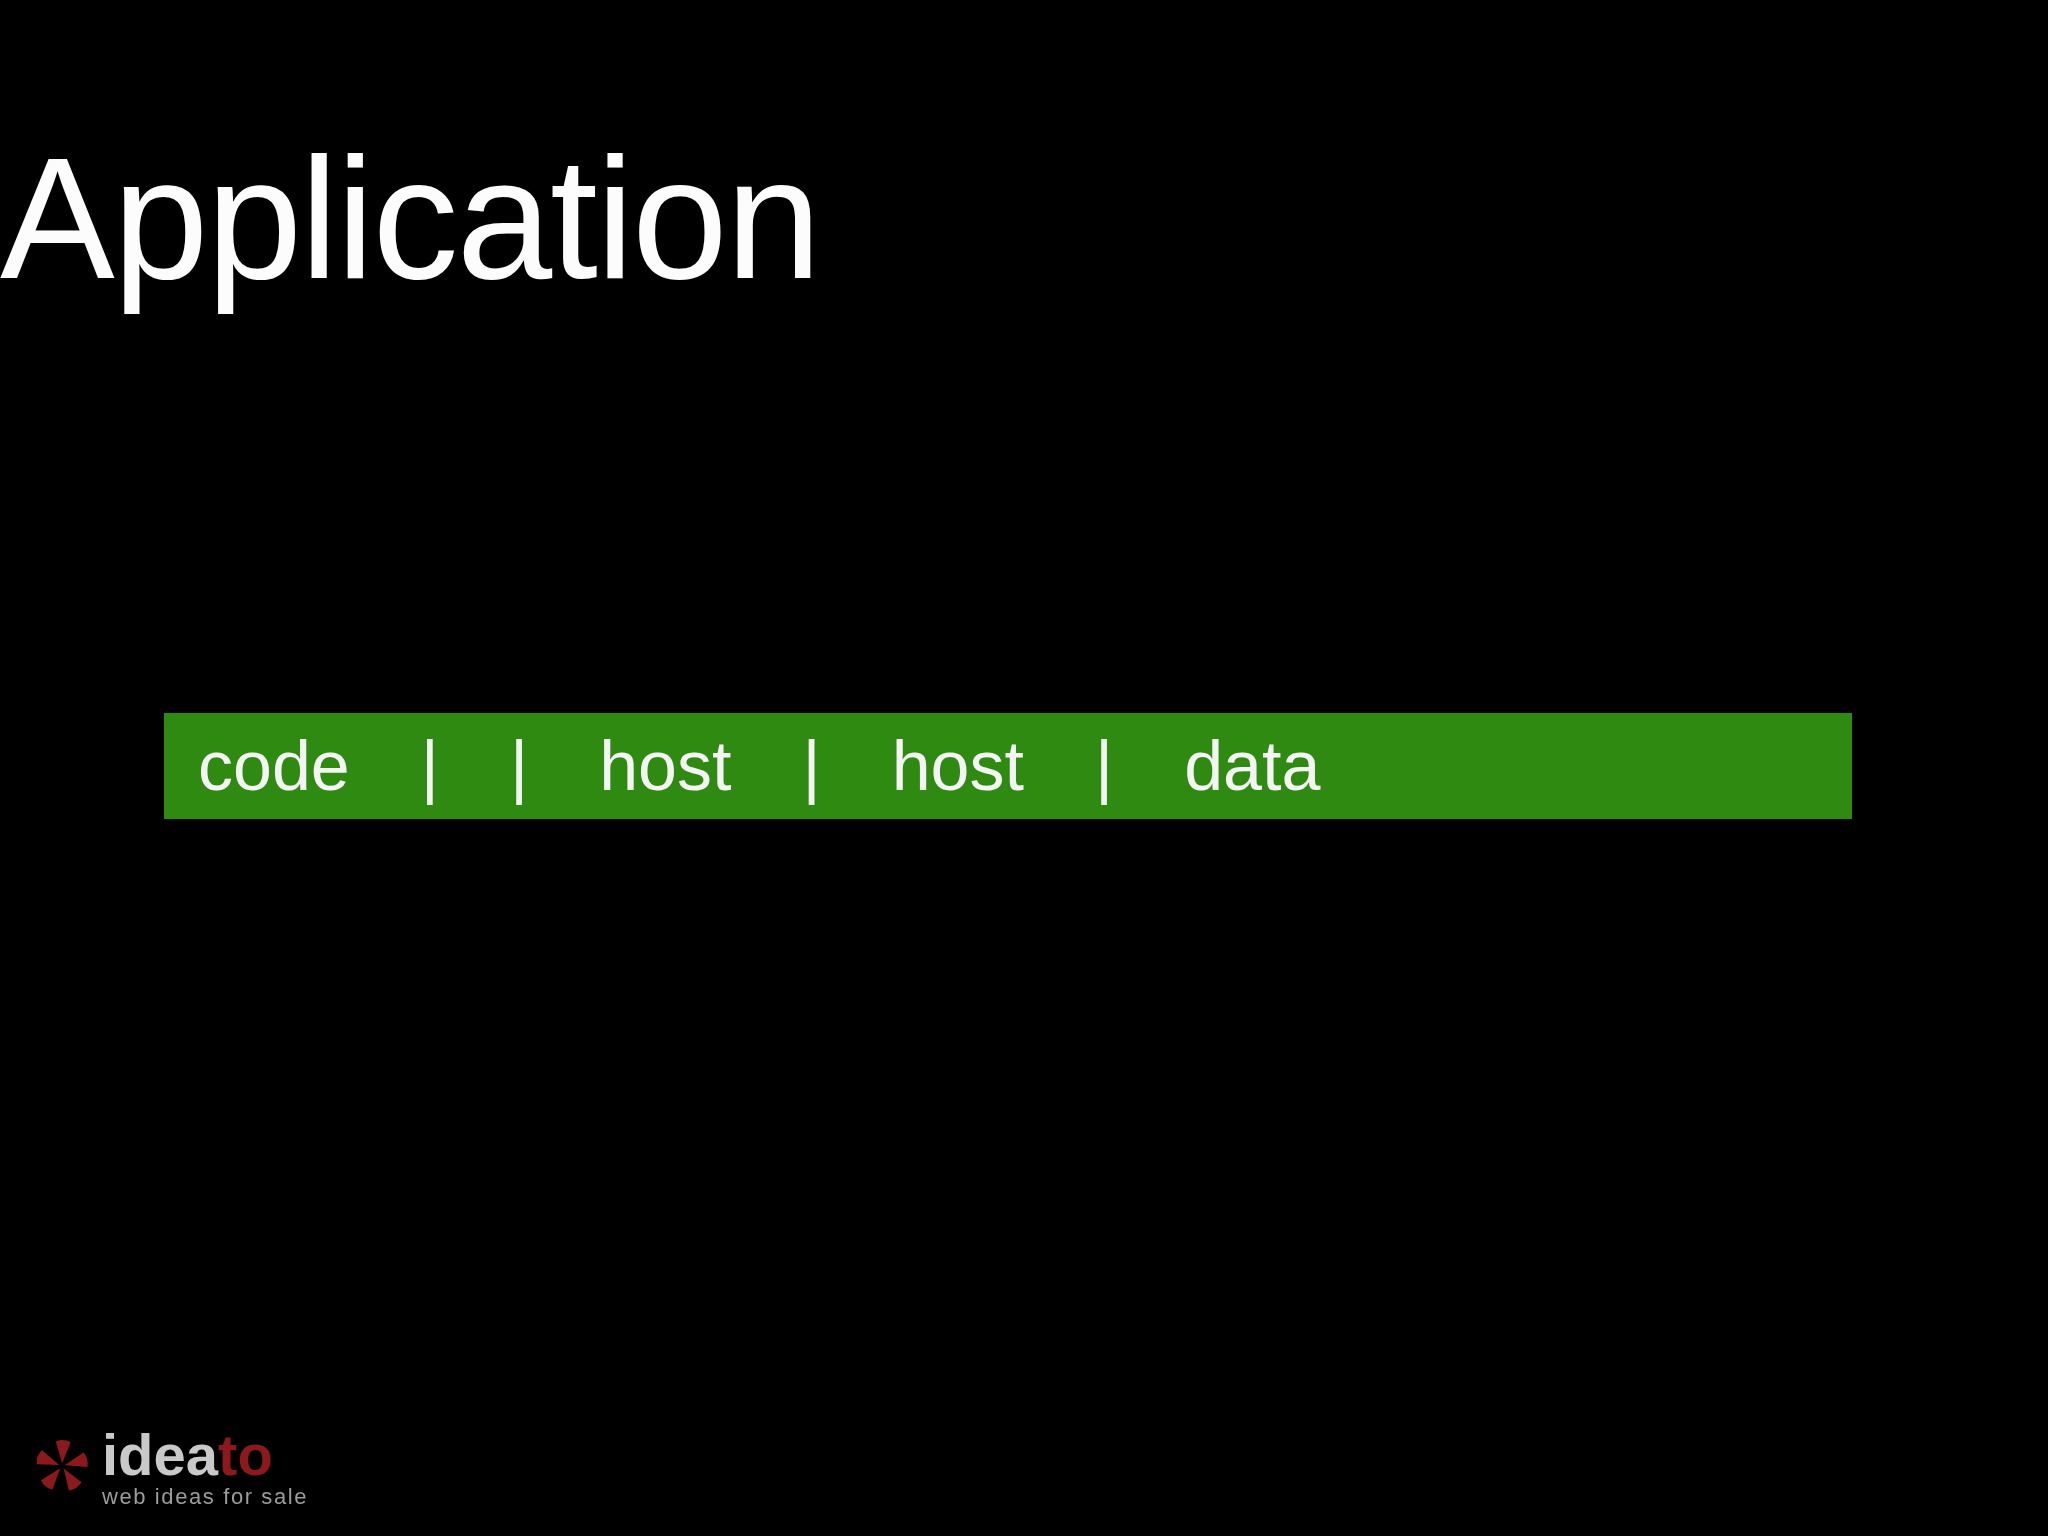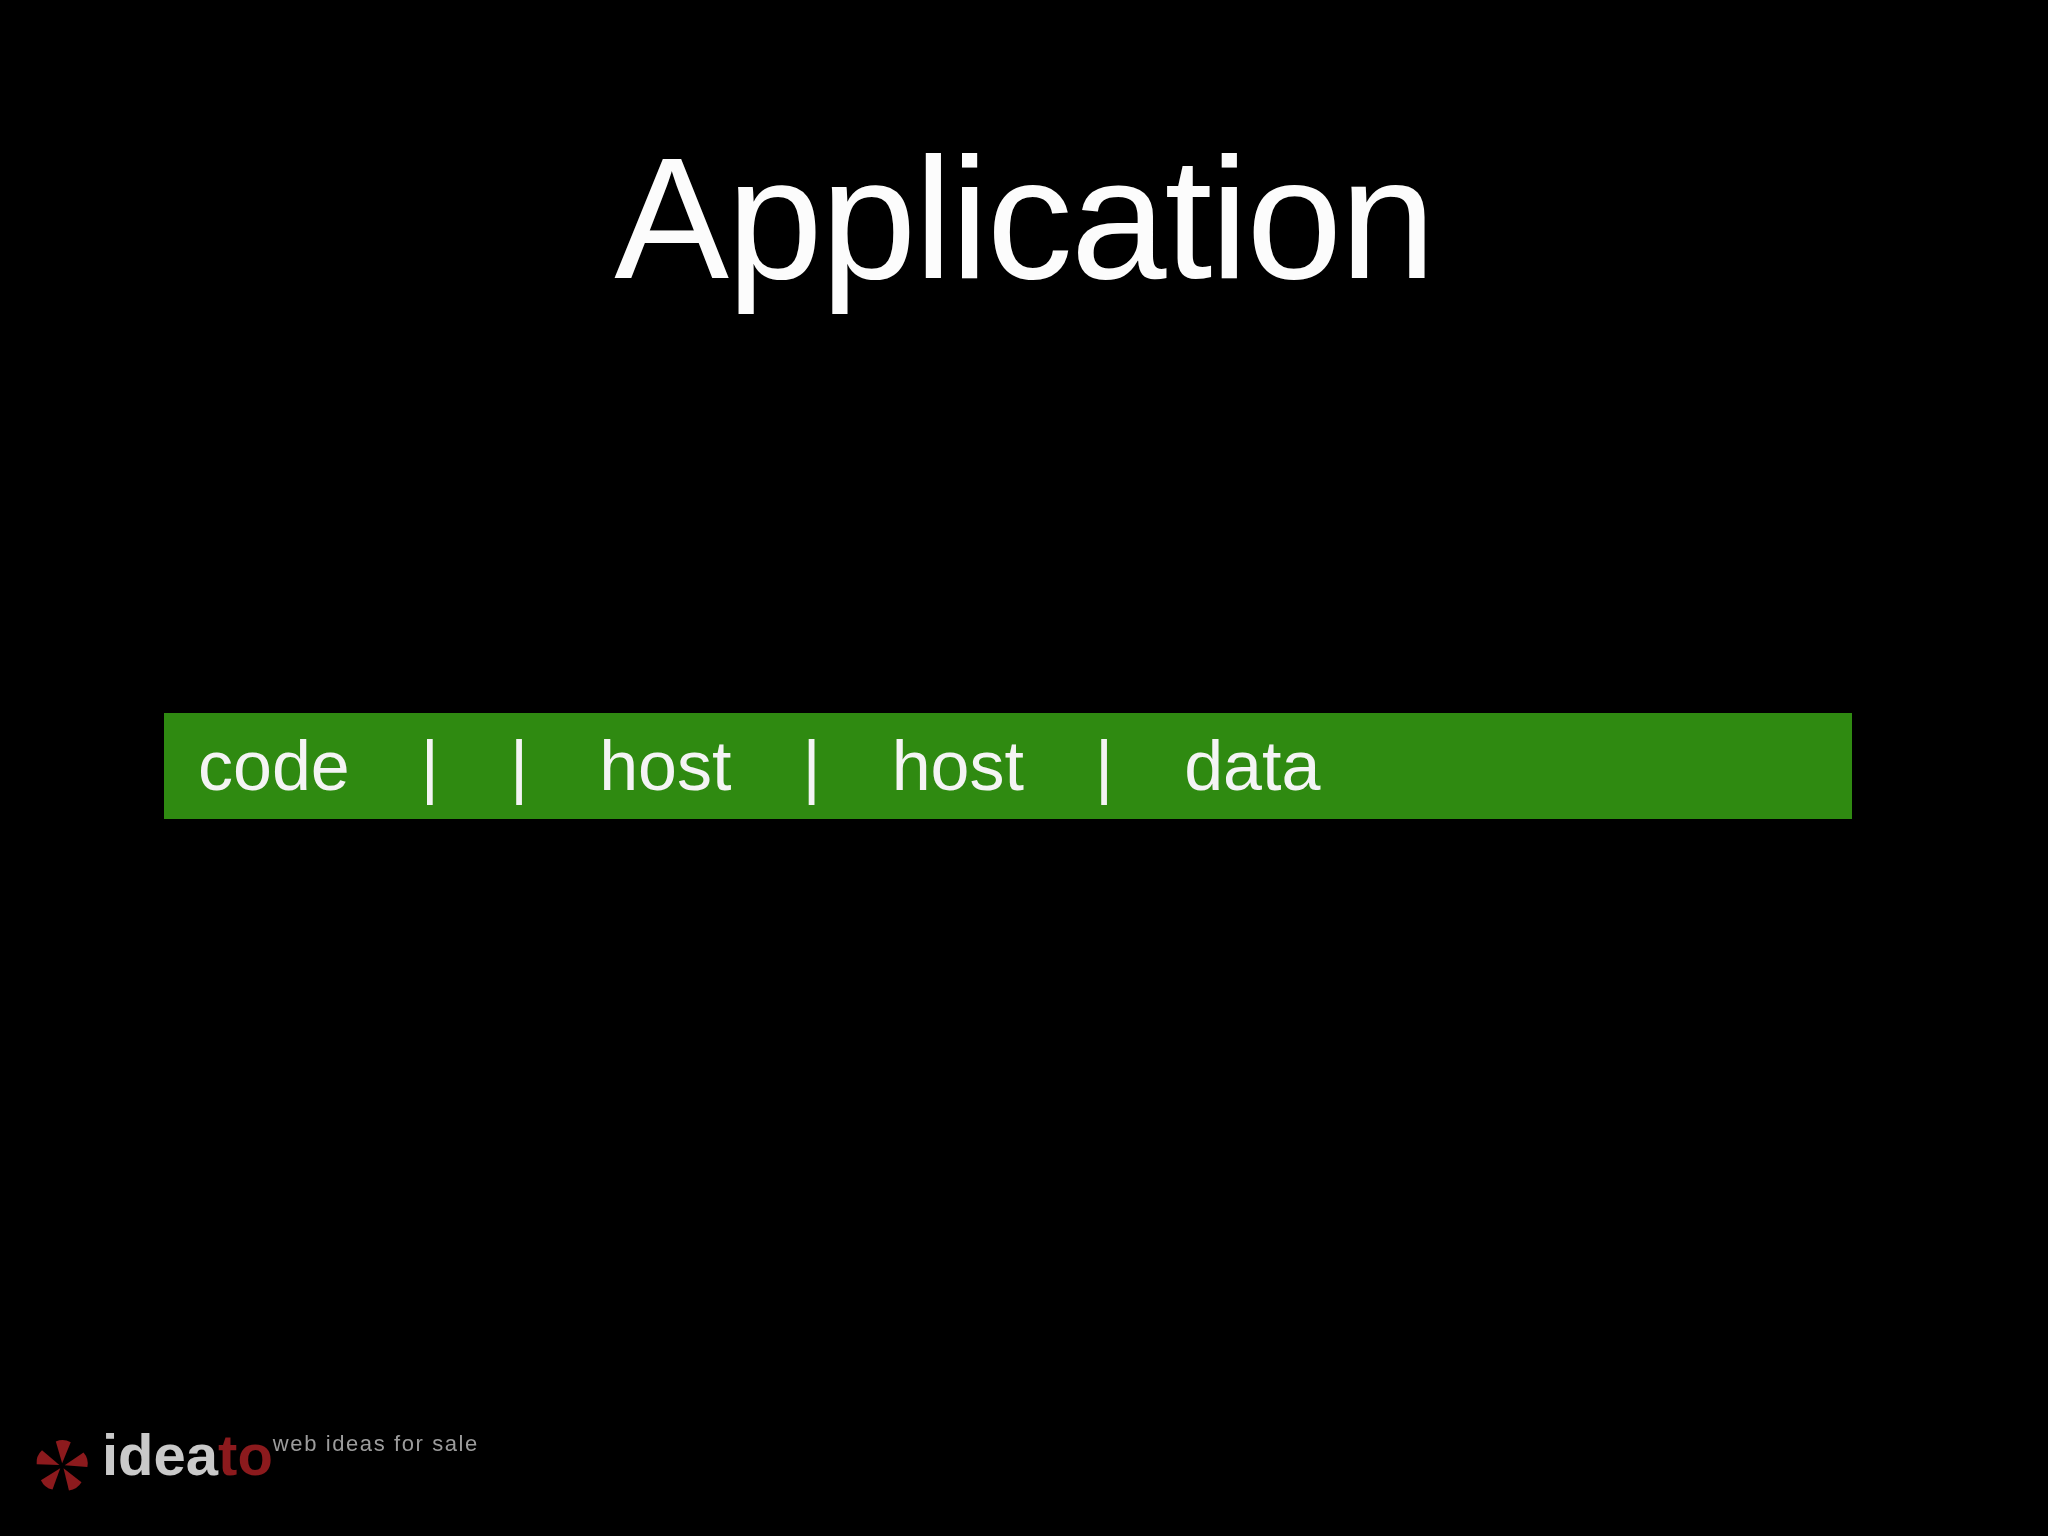--- a/index.html
+++ b/index.html
@@ -14,21 +14,21 @@
     overflow: hidden;
     font-family: "Liberation Sans", "DejaVu Sans", sans-serif;
   }
 
   
   .slide-title {
     position: absolute;
     top: 128px;
     left: 0;
     width: 2048px;
-    text-align: center;
+    text-align: left;
     font-size: 172px;
     font-weight: 300;
     letter-spacing: -2px;
     line-height: 1.05;
     color: #fcfcfc;
     white-space: nowrap;
   }
 
   
   .app-bar {
@@ -63,21 +63,21 @@
   }
   .logo .asterisk {
     width: 56px;
     height: 56px;
     margin-top: 10px;
     flex: 0 0 auto;
   }
   .logo .text-block {
     margin-left: 12px;
     display: flex;
-    flex-direction: row;
+    flex-direction: column;
   }
   .logo .brand {
     font-size: 58px;
     font-weight: 700;
     line-height: 0.92;
     letter-spacing: 0px;
   }
   .logo .brand .idea { color: #c9c9c9; }
   .logo .brand .to   { color: #8c1a1d; }
   .logo .tagline {

